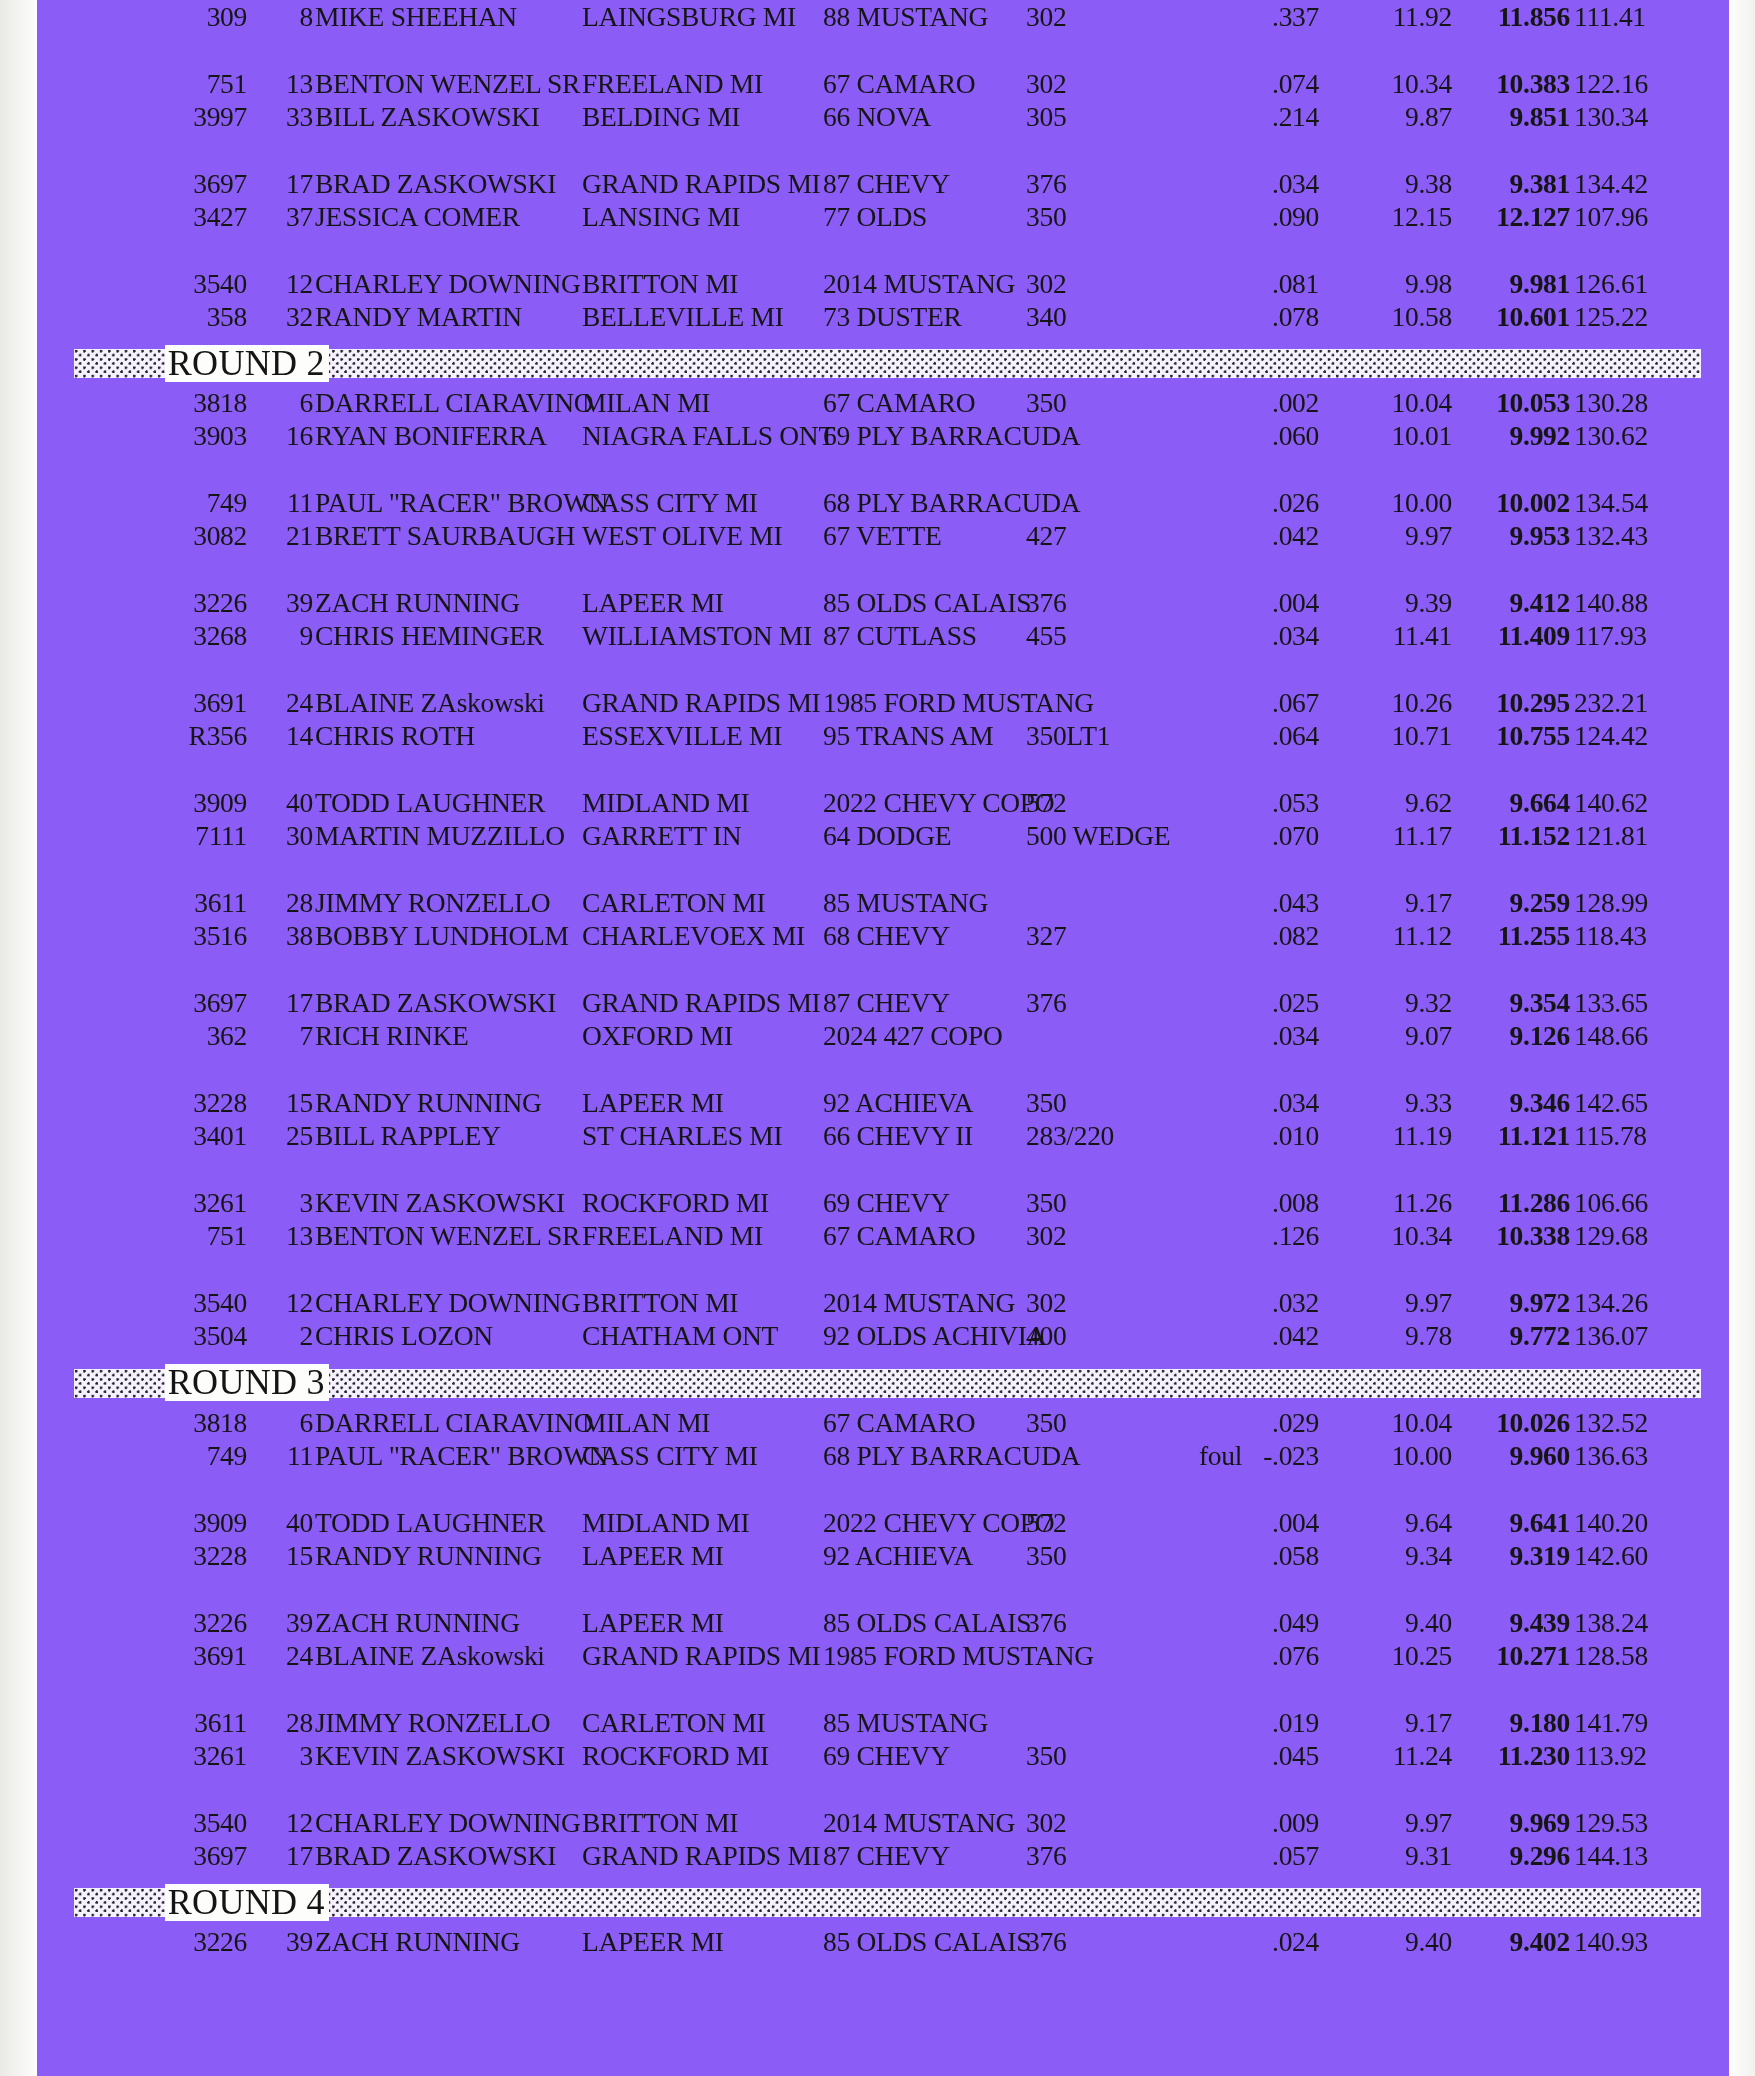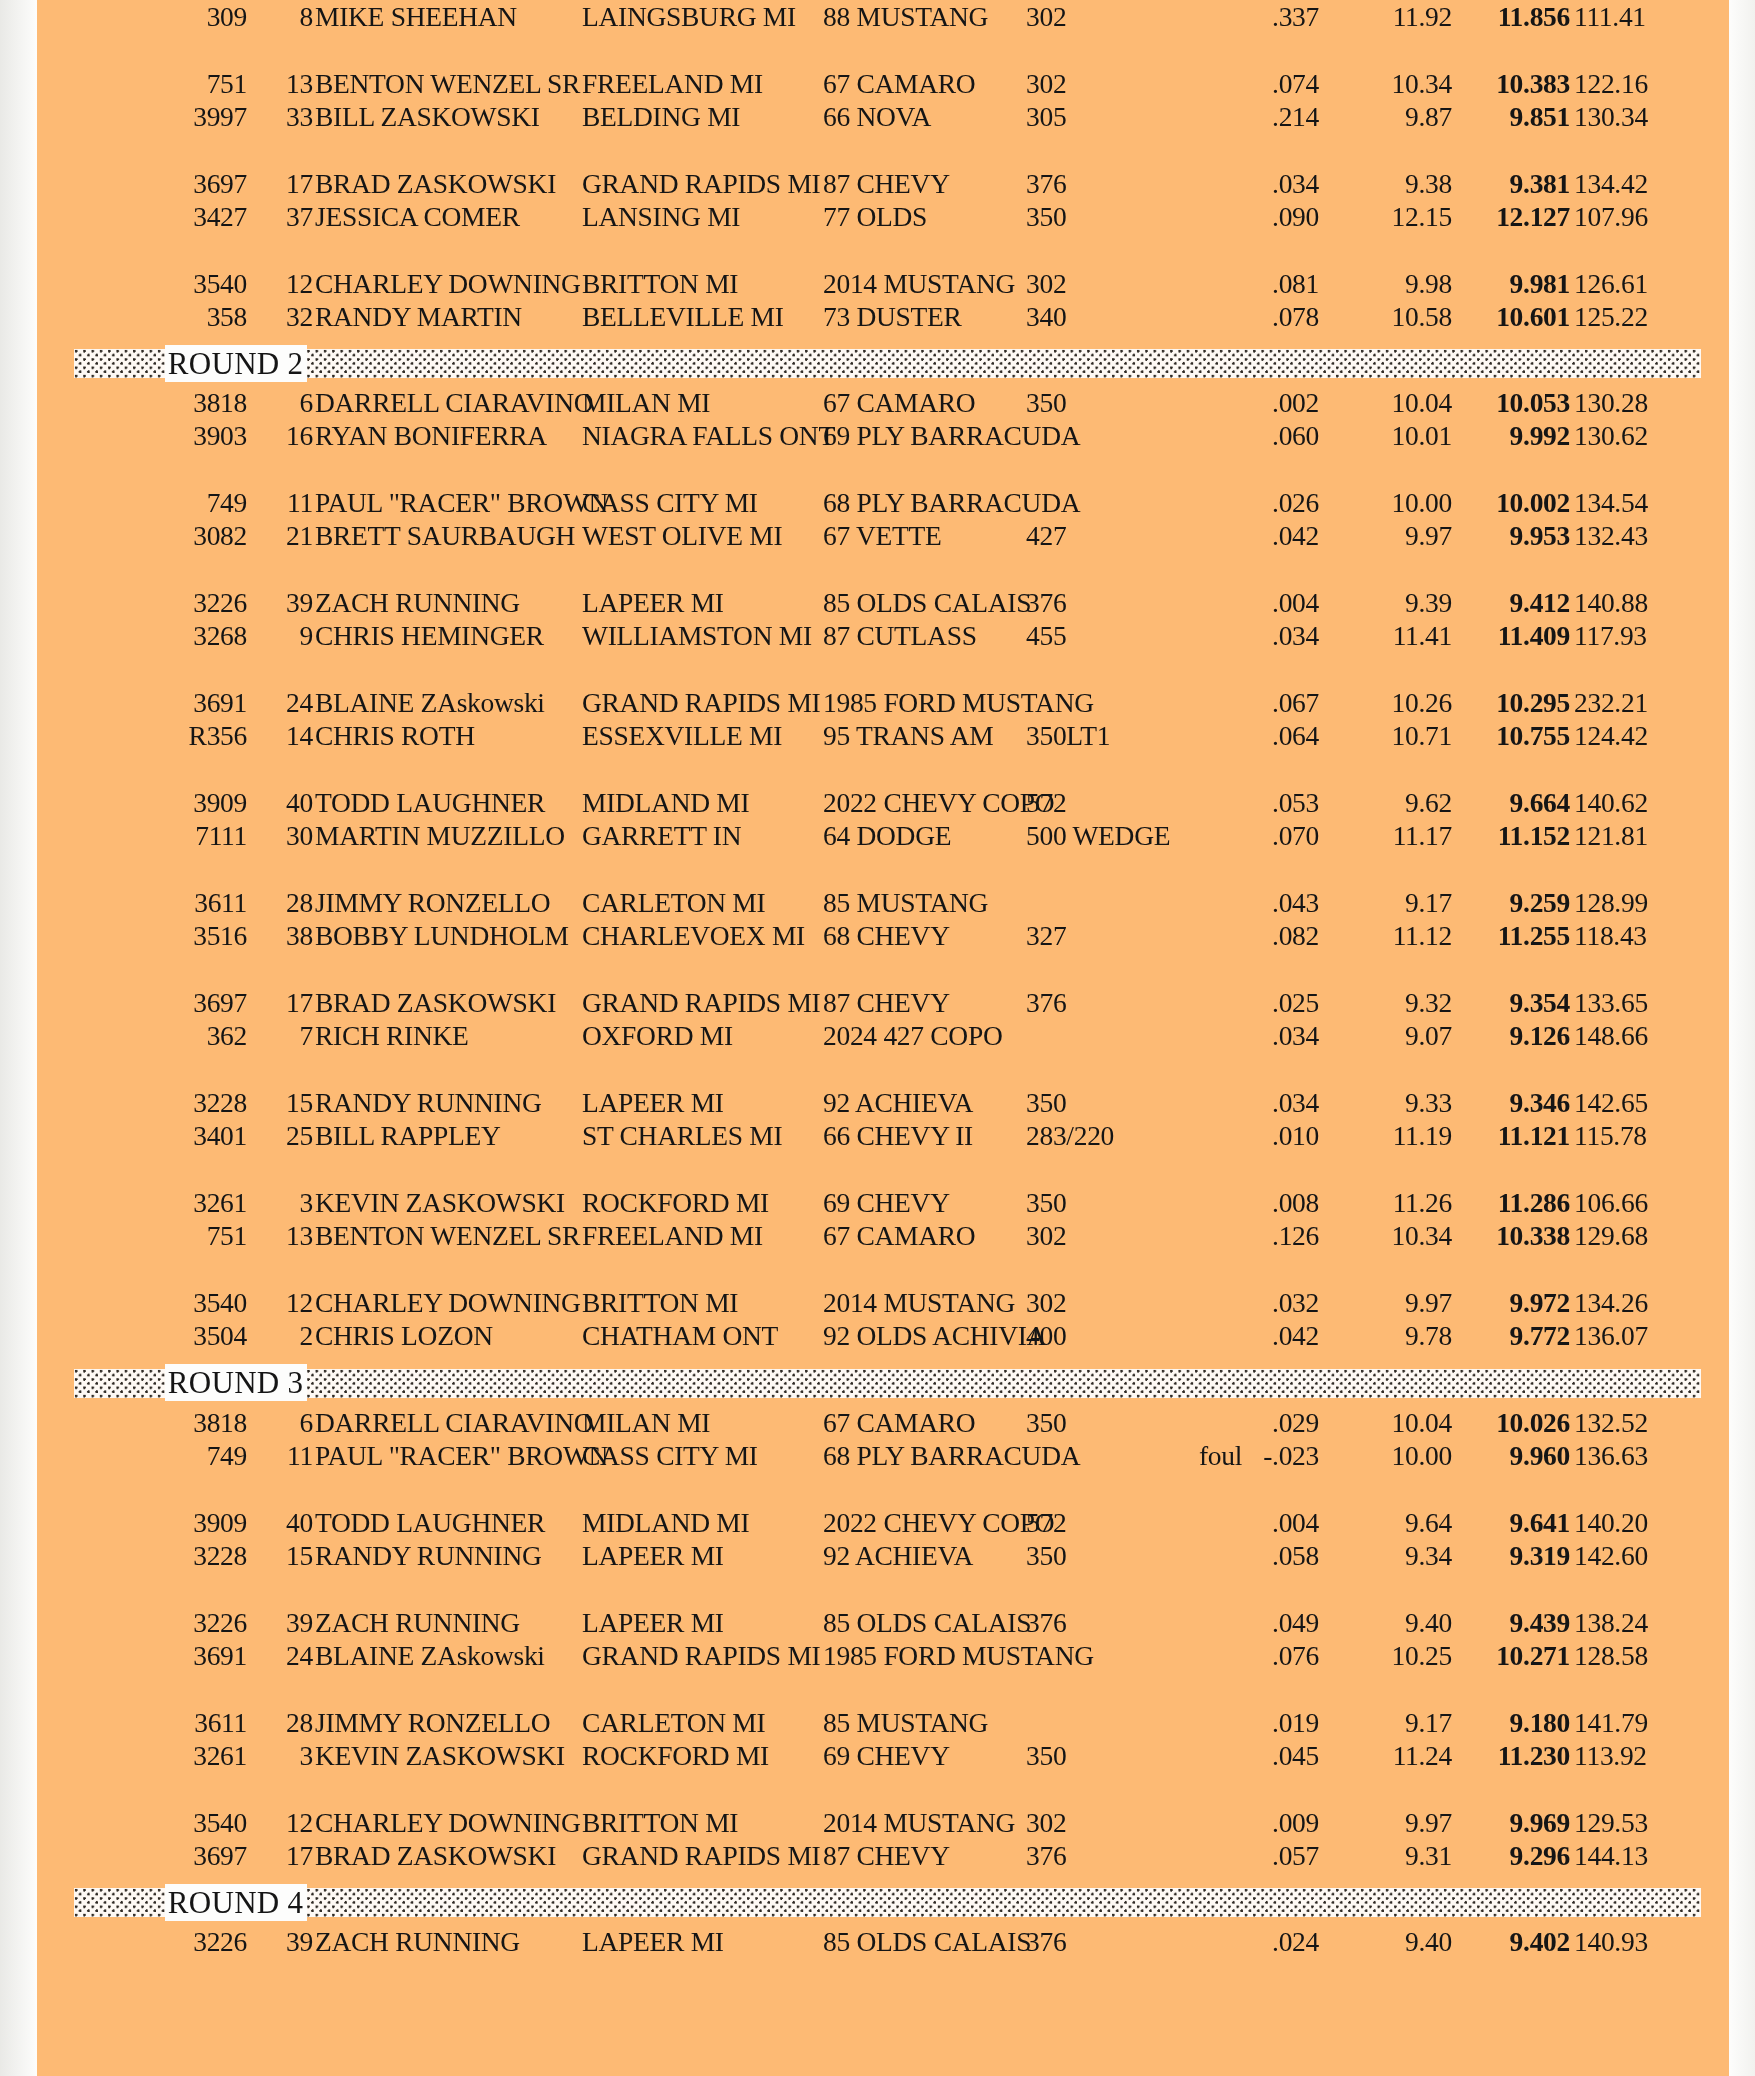--- a/index.html
+++ b/index.html
@@ -13,21 +13,21 @@
     font-family: "Liberation Serif", "DejaVu Serif", serif;
     color: #151515;
     position: relative;
     overflow: hidden;
   }
 
   
   #sheet {
     position: absolute;
     inset: 0;
-    background: #fdba74;
+    background: #8b5cf6;
   }
 
   
   #sheet::before {
     content: "";
     position: absolute;
     left: 0; top: 0; bottom: 0;
     width: 37px;
     background: linear-gradient(to right, #e9e9e6 0%, #fdfdfc 100%);
     pointer-events: none;
@@ -96,21 +96,21 @@
     background-size: 8.3px 8.3px, 8.3px 8.3px;
     opacity: 0.92;
   }
   .round-banner .label {
     position: absolute;
     left: 165px;
     top: -0.7px;
     height: 37px;
     line-height: 37px;
     padding: 0 4.1px 0 2.8px;
-    font-size: 31px;
+    font-size: 36px;
     letter-spacing: 0.3px;
     background: #fdfdfc;
     z-index: 2;
     font-family: Liberation Serif, serif;
   }
 </style>
 </head>
 <body>
 
 <div id="sheet">

